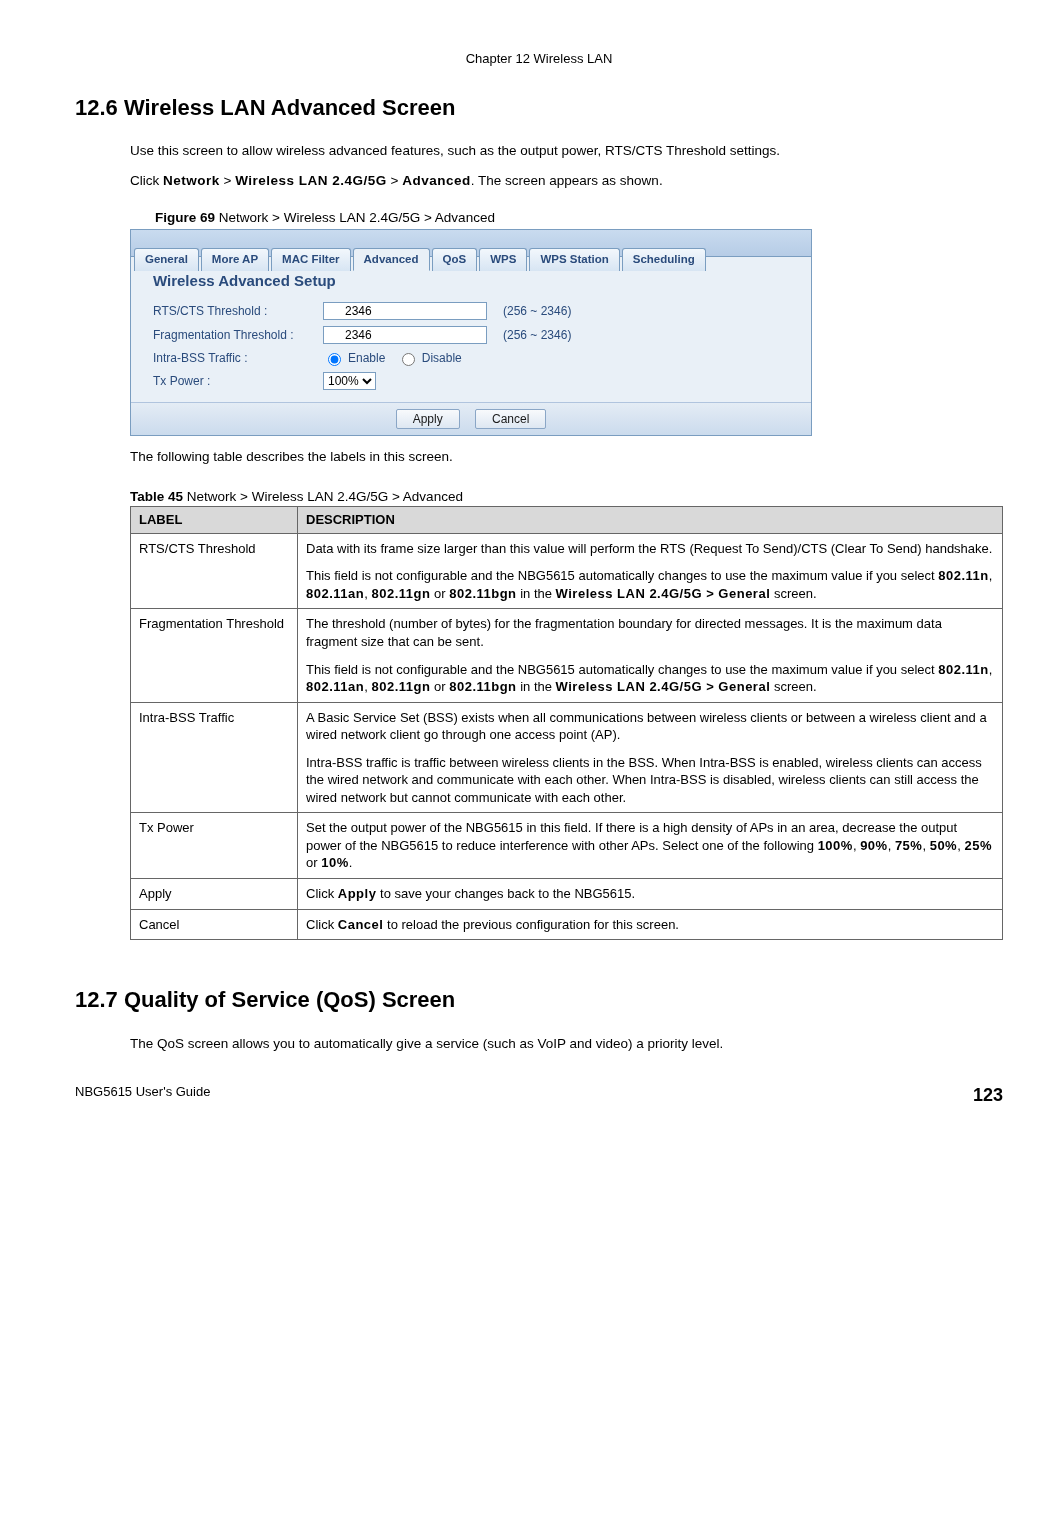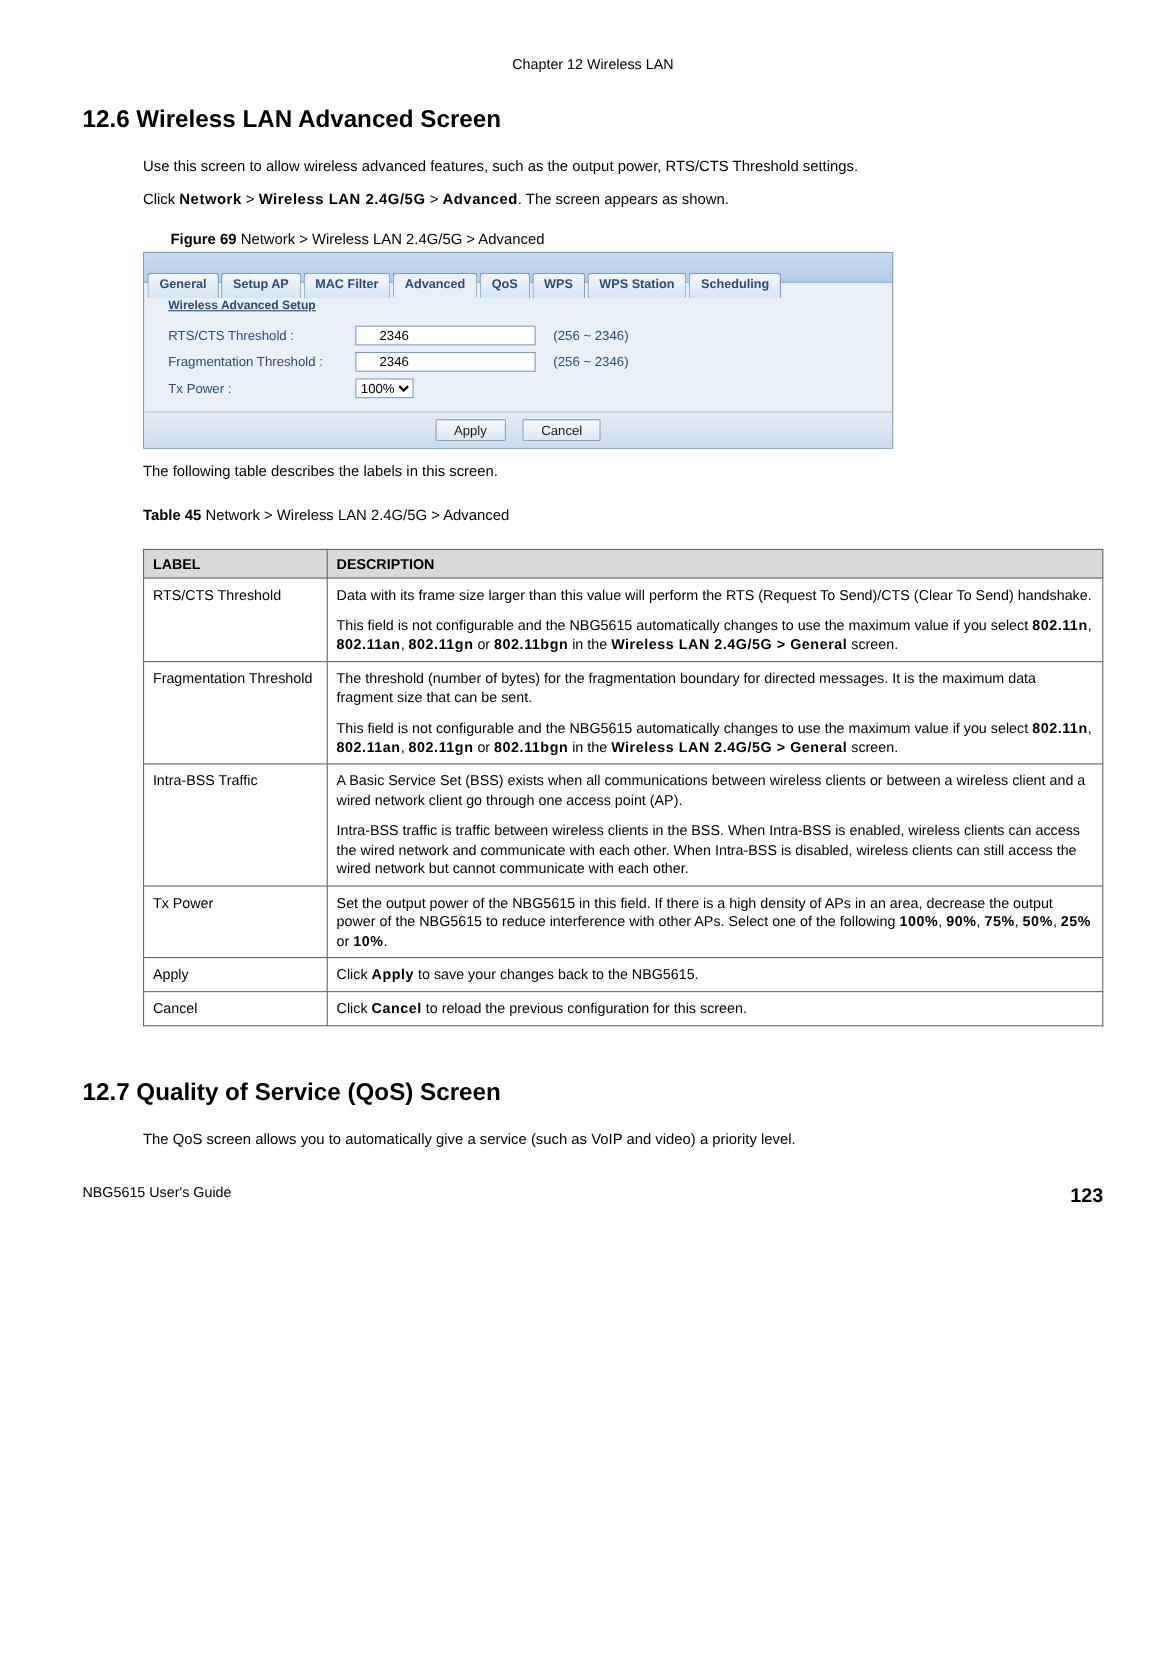--- a/index.html
+++ b/index.html
@@ -60,23 +60,22 @@
     background: #e9f0f7;
     color: #2a4b7c;
     border-bottom: 1px solid #e9f0f7;
   }
   .panel {
     padding: 14px 18px 6px 22px;
   }
   .panel-title {
     color: #2a4b7c;
     font-weight: bold;
-    font-size: 11px;
+    font-size: 15px;
     margin-bottom: 10px;
-    text-decoration: underline;
   }
   .formrow {
     display: flex;
     align-items: center;
     margin: 6px 0;
     color: #2a4b7c;
     font-size: 12px;
   }
   .formrow .lbl { width: 170px; }
   .formrow input[type=text] {
@@ -104,21 +103,21 @@
     border: 1px solid #8aa6c6;
     border-radius: 2px;
     padding: 2px 16px;
     font-size: 12px;
     margin: 0 6px;
     color: #1a1a1a;
   }
   table.desc {
     border-collapse: collapse;
     width: 100%;
-    margin-top: 20px;
+    margin-top: 0;
     font-size: 13px;
   }
   table.desc th {
     background: #d9d9d9;
     border: 1px solid #666;
     text-align: left;
     padding: 4px 8px;
     font-weight: bold;
   }
   table.desc td {
@@ -150,41 +149,51 @@
   <p>
     <span>Click </span><span class="bold">Network</span><span> &gt; </span><span class="bold">Wireless LAN 2.4G/5G</span><span> &gt; </span><span class="bold">Advanced</span><span>. The screen appears as shown.</span>
   </p>
   <p class="fig-caption">
     <span class="fignum">Figure 69</span><span>   Network &gt; Wireless LAN 2.4G/5G &gt; Advanced</span>
   </p>
 
   <div class="screenshot">
     <div class="tabbar">
       <div class="tab">General</div>
-      <div class="tab">Setup AP</div>
+      <div class="tab">More AP</div>
       <div class="tab">MAC Filter</div>
       <div class="tab active">Advanced</div>
       <div class="tab">QoS</div>
       <div class="tab">WPS</div>
       <div class="tab">WPS Station</div>
       <div class="tab">Scheduling</div>
     </div>
     <div class="panel">
       <div class="panel-title">Wireless Advanced Setup</div>
       <div class="formrow">
         <span class="lbl">RTS/CTS Threshold :</span>
         <input type="text" value="2346" style="">
         <span class="hint">(256 ~ 2346)</span>
       </div>
       <div class="formrow">
         <span class="lbl">Fragmentation Threshold :</span>
         <input type="text" value="2346" style="">
         <span class="hint">(256 ~ 2346)</span>
       </div>
       <div class="formrow">
+        <span class="lbl">Intra-BSS Traffic :</span>
+        <span class="radio-group">
+          <input type="radio" checked="" style="">
+          <span>Enable</span>
+          &nbsp;
+          <input type="radio" style="">
+          <span>Disable</span>
+        </span>
+      </div>
+      <div class="formrow">
         <span class="lbl">Tx Power :</span>
         <select>
           <option>100%</option>
         </select>
       </div>
     </div>
     <div class="btnbar">
       <button>Apply</button>
       <button>Cancel</button>
     </div>

